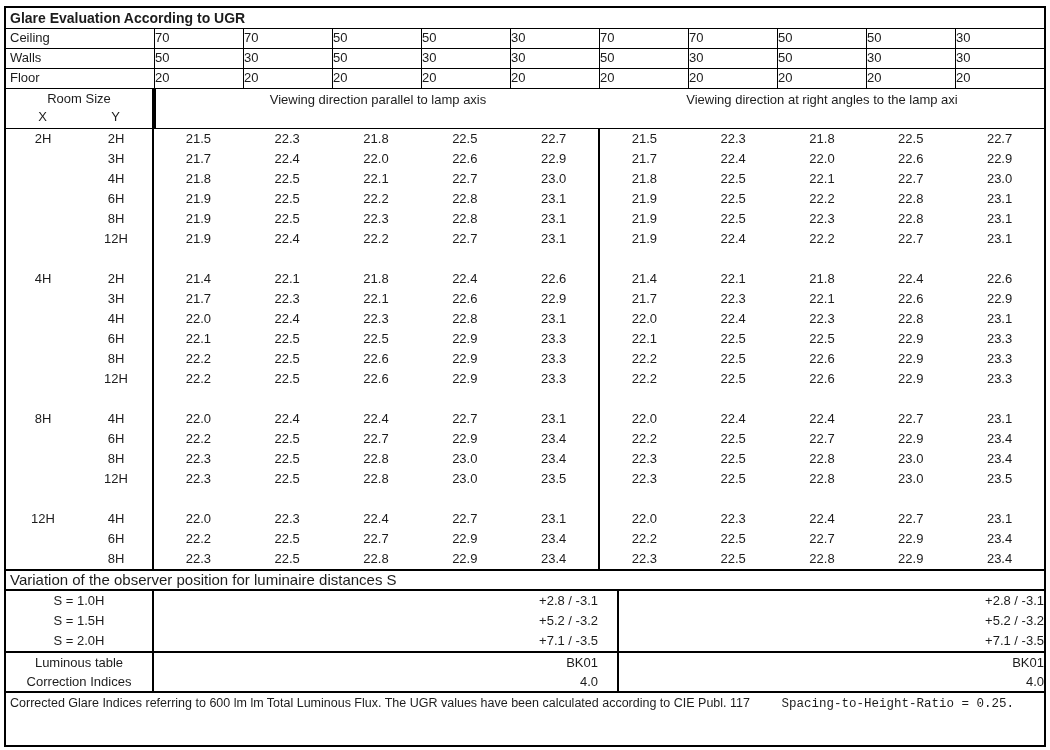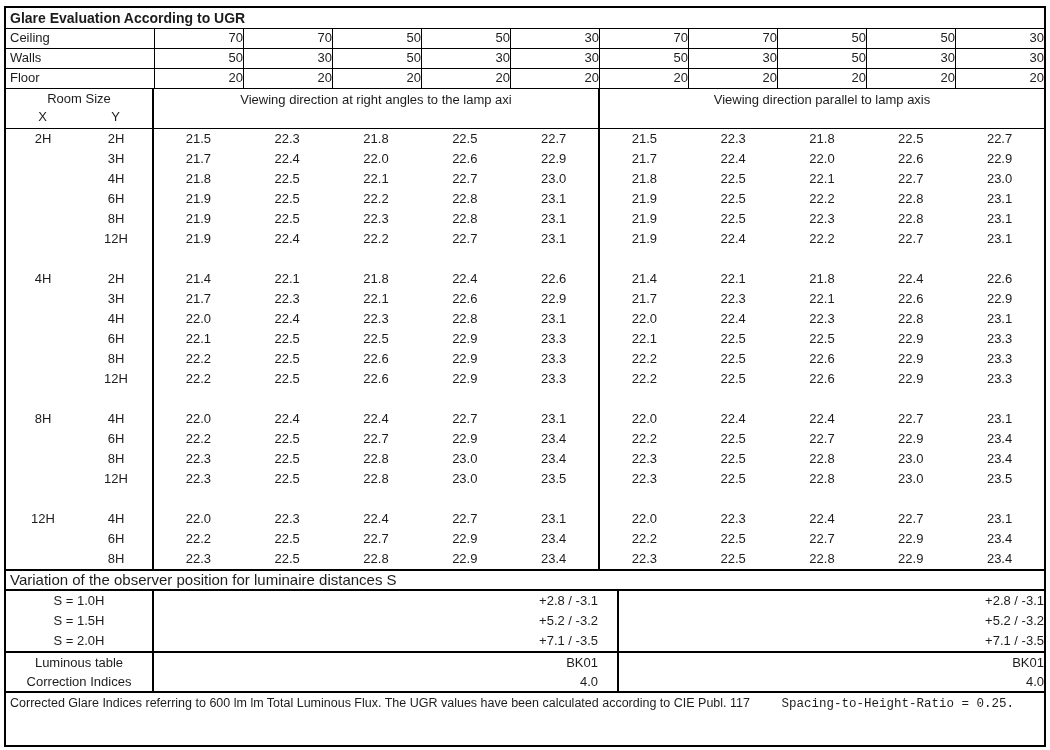--- a/index.html
+++ b/index.html
@@ -5,21 +5,21 @@
   * { box-sizing: border-box; margin: 0; padding: 0; }
   html, body { width: 1050px; height: 750px; background: #fff; }
   body { font-family: "Liberation Sans", sans-serif; color: #1c1c1c; position: relative; }
   .tbl { position: absolute; left: 4px; top: 6px; width: 1042px; height: 741px;
          border: 2px solid #000; display: flex; flex-direction: column; background: #fff; }
   .title { height: 21px; line-height: 20px; font-weight: bold; font-size: 14px;
            padding-left: 4px; border-bottom: 1px solid #000; }
   
   .srow { display: flex; height: 20px; border-bottom: 1px solid #000; font-size: 13px; }
   .srow .lbl { width: 148px; padding-left: 4px; line-height: 18px; }
-  .srow .val { flex: 1; text-align: right; line-height: 18px; border-left: 1px solid #000; }
+  .srow .val { flex: 1; text-align: left; line-height: 18px; border-left: 1px solid #000; }
   
   .hdr { display: flex; height: 40px; border-bottom: 1px solid #000; font-size: 13px; }
   .hdr .rs { width: 148px; border-right: 2px solid #000; display: flex; flex-direction: column; }
   .rs-top { text-align: center; padding-top: 2px; }
   .rs-xy { display: flex; margin-top: 3px; }
   .rs-xy .half { flex: 1; text-align: center; }
   .hdr .vh { flex: 1; text-align: center; padding-top: 3px; }
   .hdr .vh.rightside { border-left: 2px solid #000; }
   
   .dataarea { display: flex; flex-direction: column; border-bottom: 2px solid #000; }
@@ -94,22 +94,22 @@
     </div>
 
   <div class="hdr">
     <div class="rs">
       <div class="rs-top">Room Size</div>
       <div class="rs-xy">
         <div class="half">X</div>
         <div class="half">Y</div>
       </div>
     </div>
+    <div class="vh rightside">Viewing direction parallel to lamp axis</div>
     <div class="vh">Viewing direction at right angles to the lamp axi</div>
-    <div class="vh rightside">Viewing direction parallel to lamp axis</div>
   </div>
 
   <div class="dataarea">
 
       <div class="drow">
         <div class="cx">2H</div>
         <div class="cy">2H</div>
         <div class="cv">21.5</div>
         <div class="cv">22.3</div>
         <div class="cv">21.8</div>

